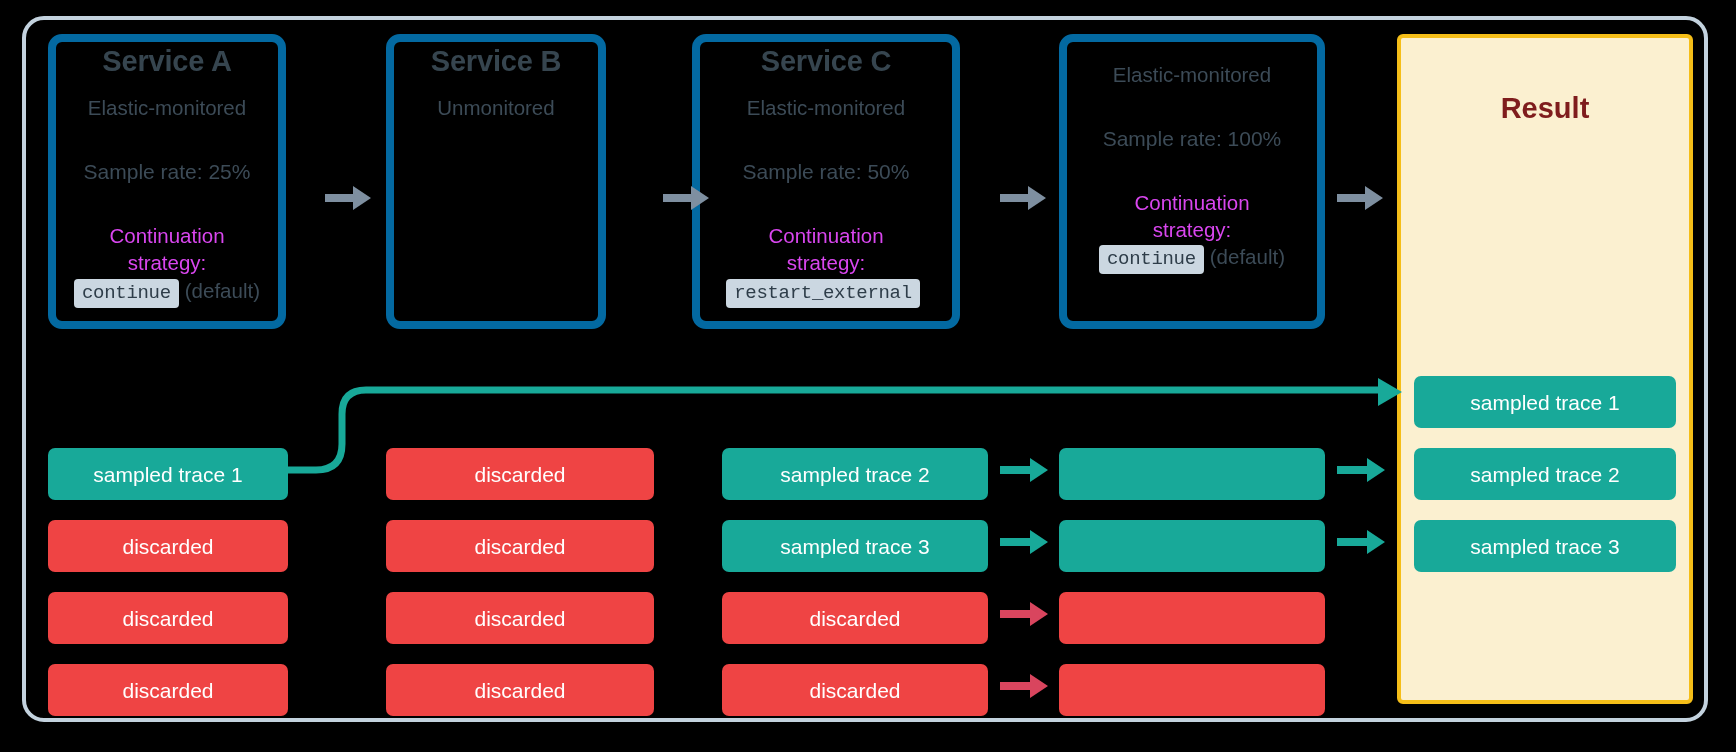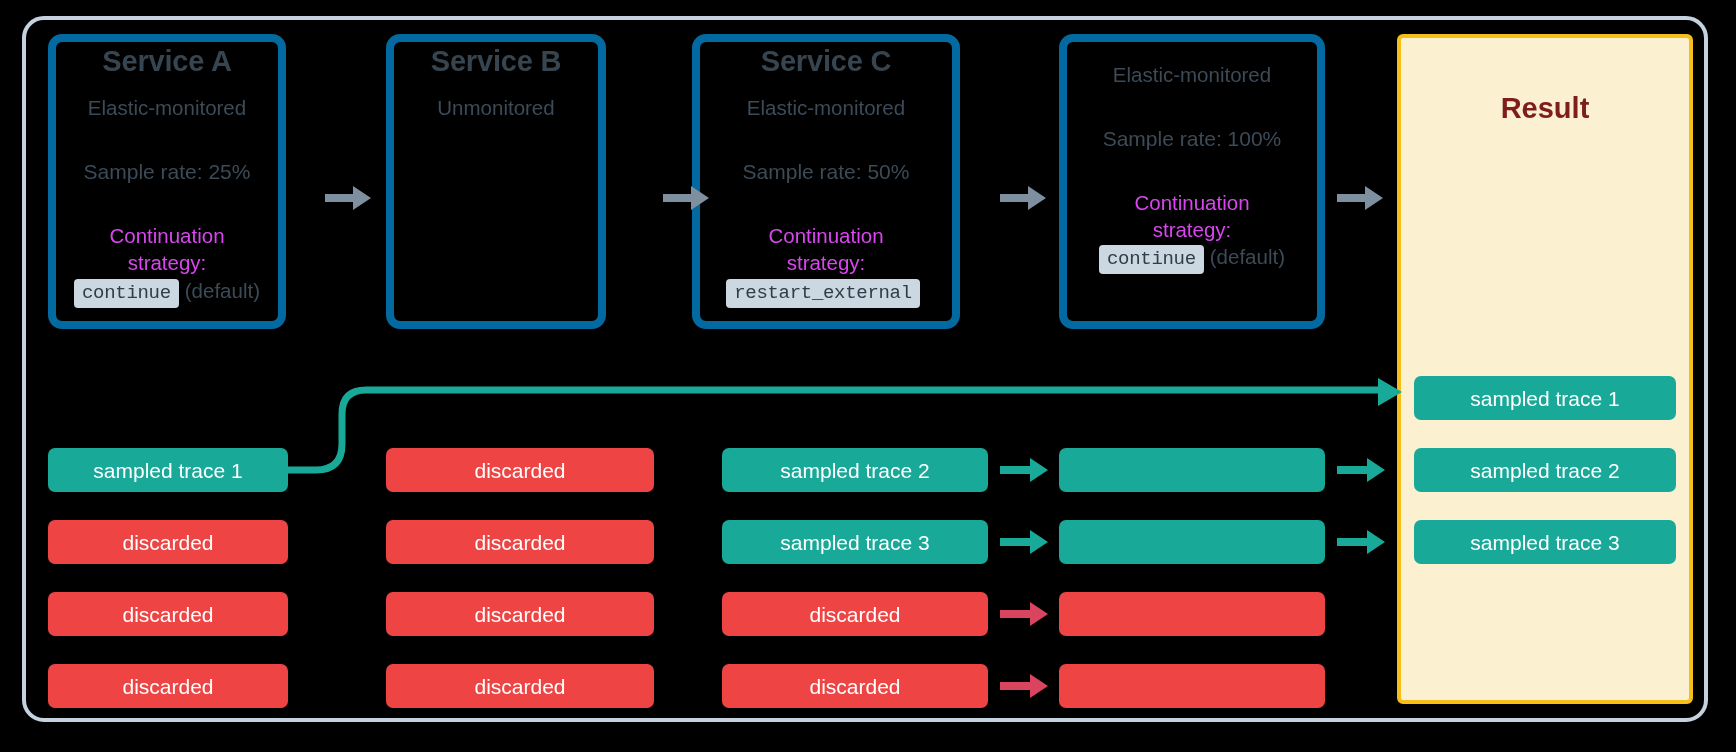--- a/index.html
+++ b/index.html
@@ -112,21 +112,21 @@
   .gray-arrow {
     position: absolute;
     top: 186px;
     width: 46px;
     height: 24px;
   }
 
   
   .bar {
     position: absolute;
-    height: 44px;
+    height: 52px;
     border-radius: 7px;
     color: #FFFFFF;
     font-size: 21px;
     display: flex;
     align-items: center;
     justify-content: center;
     box-sizing: border-box;
     line-height: 1;
   }
   .bar.green { background: #18A999; }

